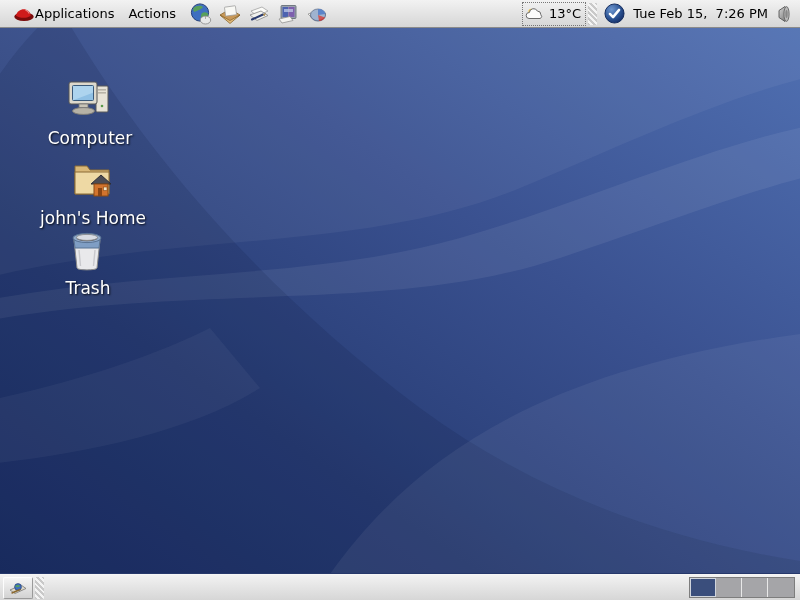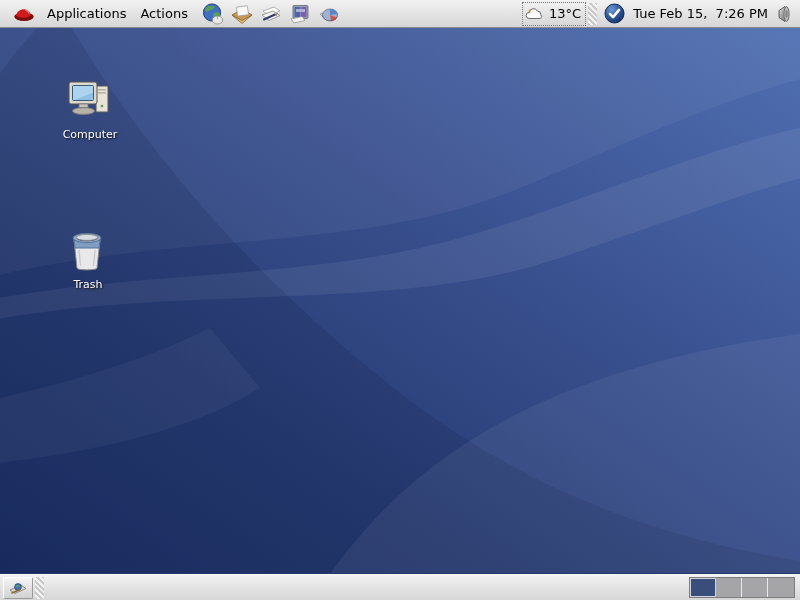--- a/index.html
+++ b/index.html
@@ -13,21 +13,21 @@
   
   .panel {
     position:absolute; left:0; right:0;
     background:linear-gradient(#f2f2f2, #d6d6d6);
     display:flex; align-items:center;
   }
   #top-panel { top:0; height:28px; border-bottom:1px solid #8a8a8a; padding:0 4px 0 6px; }
   #bottom-panel { bottom:0; height:26px; border-top:1px solid #f5f5f5; box-shadow:0 -1px 0 #26386b; padding:0 3px; }
 
   .menu-item {
-    display:flex; align-items:center; gap:12px;
+    display:flex; align-items:center; gap:0;
     padding:3px 7px; cursor:pointer; height:26px;
   }
   .launcher {
     width:28px; height:26px; display:flex; align-items:center; justify-content:center;
     cursor:pointer;
   }
   .launchers { display:flex; align-items:center; gap:1px; margin-left:4px; }
 
   .spacer { flex:1; }
 
@@ -56,21 +56,21 @@
     overflow:hidden;
   }
   #wallpaper-curves { position:absolute; inset:0; width:100%; height:100%; }
 
   .desktop-icon {
     position:absolute; width:96px;
     display:flex; flex-direction:column; align-items:center; gap:4px;
     cursor:pointer; text-align:center;
   }
   .desktop-icon .label {
-    color:#fff; font-size:11px;
+    color:#fff; font-size:17px;
     text-shadow:1px 1px 2px rgba(0,0,0,.85);
     white-space:pre;
   }
 
   
   .show-desktop-btn {
     width:30px; height:22px;
     display:flex; align-items:center; justify-content:center;
     background:linear-gradient(#f5f5f5,#d2d2d2);
     border:1px solid #9a9a9a; border-top-color:#fdfdfd; border-left-color:#fdfdfd;
@@ -216,20 +216,33 @@
       <rect x="5.5" y="7.5" width="21" height="15" rx="1" fill="#8fc0e4"></rect>
       <path d="M5.5 7.5 h21 v7 l-21 8 Z" fill="#b4d8f0" opacity=".8"></path>
       <rect x="5.5" y="7.5" width="21" height="15" rx="1" fill="none" stroke="#3a5a7a" stroke-width="1"></rect>
       <rect x="12" y="26" width="9" height="4" fill="#c8c4b6" stroke="#777" stroke-width=".8"></rect>
       <ellipse cx="16.5" cy="33" rx="11" ry="3.4" fill="#b2ae a2" stroke="#777" stroke-width=".8"></ellipse>
       <ellipse cx="16.5" cy="33" rx="11" ry="3.4" fill="#b6b2a6" stroke="#777" stroke-width=".8"></ellipse>
     </svg>
     <span class="label">Computer</span>
   </div>
 
+  <div class="desktop-icon" style="left:45px; top:130px;">
+    <svg width="48" height="46" viewBox="0 0 48 46">
+      <path d="M6 8 L18 8 L21 12 L40 12 L40 36 L6 36 Z" fill="#d9b878" stroke="#8a6a34" stroke-width="1"></path>
+      <path d="M6 14 L40 14 L40 36 L6 36 Z" fill="#eed9a4" stroke="#8a6a34" stroke-width="1"></path>
+      <g transform="translate(20,14)">
+        <path d="M2 12 L12 3 L22 12 Z" fill="#4c4c54" stroke="#2e2e34" stroke-width="1"></path>
+        <rect x="5" y="12" width="14" height="12" fill="#d2742e" stroke="#8a4a14" stroke-width="1"></rect>
+        <rect x="9" y="16" width="4" height="8" fill="#8a4514"></rect>
+        <rect x="14.5" y="15" width="3.5" height="3.5" fill="#f4e8c8" stroke="#8a4a14" stroke-width=".6"></rect>
+      </g>
+    </svg>
+    <span class="label">john's Home</span>
+  </div>
 
   <div class="desktop-icon" style="left:40px; top:200px;">
     <svg width="42" height="46" viewBox="0 0 42 46">
       <path d="M7 12 L10 40 C10 42.5, 30 42.5, 30 40 L33 12 Z" fill="#e9e9eb" stroke="#8a8a8a" stroke-width="1"></path>
       <path d="M7 12 L8 20 L32 20 L33 12 Z" fill="#7f9ec4" stroke="#5a7494" stroke-width="1"></path>
       <ellipse cx="20" cy="10" rx="14" ry="4.6" fill="#8fa8c8" stroke="#5a7494" stroke-width="1"></ellipse>
       <ellipse cx="20" cy="10" rx="10.5" ry="3.2" fill="#4e4e52"></ellipse>
       <ellipse cx="20" cy="9.4" rx="10.5" ry="3" fill="#d8dce2" stroke="#888" stroke-width=".8"></ellipse>
       <path d="M12 22 L13.5 38" stroke="#c8c8cc" stroke-width="1.4"></path>
       <path d="M28 22 L26.5 38" stroke="#c8c8cc" stroke-width="1.4"></path>

